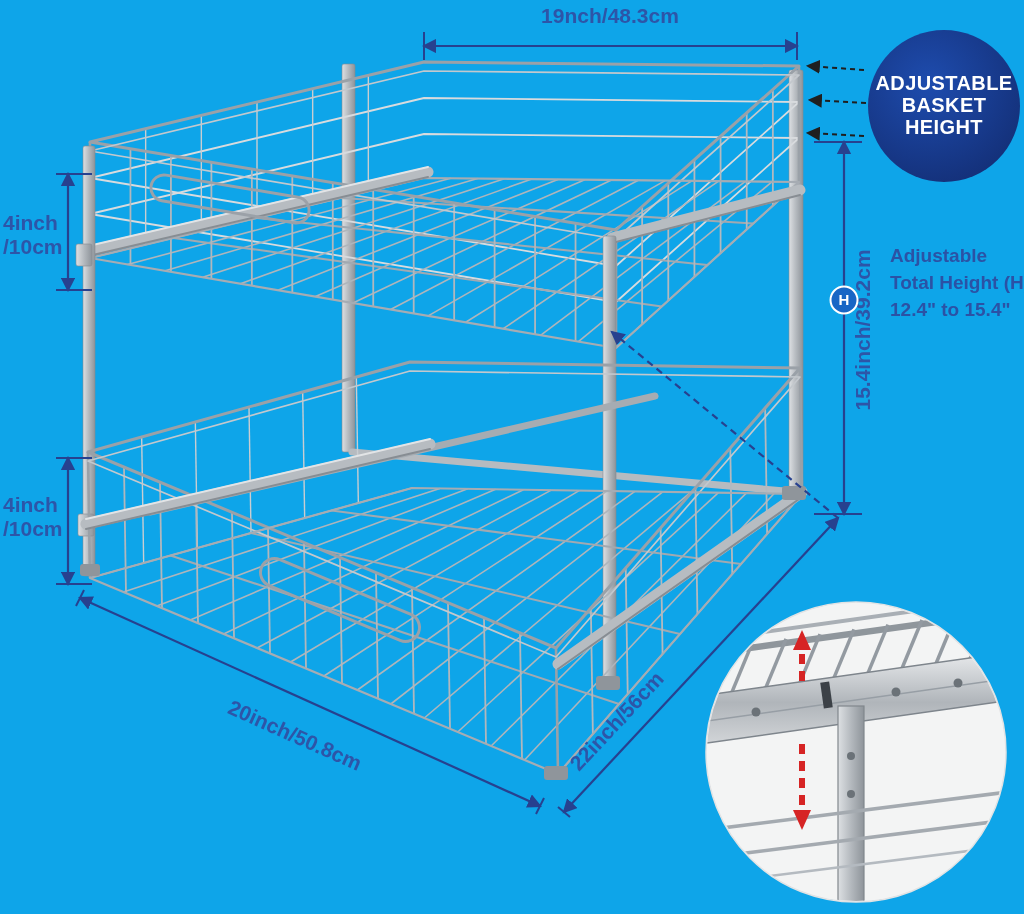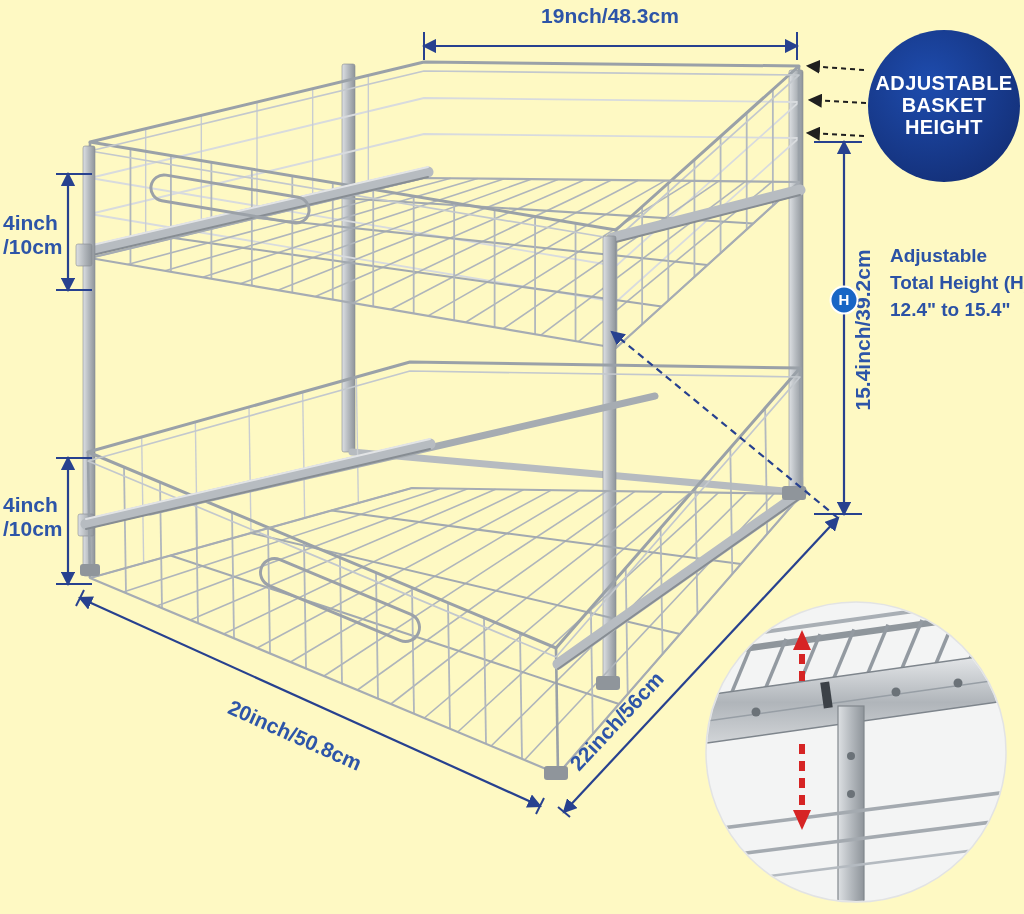--- a/index.html
+++ b/index.html
@@ -1,16 +1,16 @@
 <!DOCTYPE html>
 <html><head>
 <meta charset="utf-8">
 <style>
   html,body{margin:0;padding:0;background:#ffffff;}
-  .stage{position:relative;width:1024px;height:914px;background:#fef9c3;overflow:hidden;}
+  .stage{position:relative;width:1024px;height:914px;background:#0ea5e9;overflow:hidden;}
   svg{display:block;}
   svg text{font-family:"Liberation Sans","DejaVu Sans",sans-serif;}
   .dimText{fill:#2d55a8;font-size:21px;font-weight:600;}
   .noteText{fill:#2b52a5;font-size:19px;font-weight:700;}
   .badgeText{fill:#ffffff;font-size:20px;font-weight:700;letter-spacing:.4px;}
   .hText{fill:#ffffff;font-size:15px;font-weight:700;}
   .dimLine{stroke:#27418f;stroke-width:2.2;fill:none;}
   .tick{stroke:#27418f;stroke-width:2;}
   .rail{stroke:#b7bcc1;stroke-width:11;stroke-linecap:round;}
   .railEdge{stroke:#878d93;stroke-width:2;stroke-linecap:round;}

